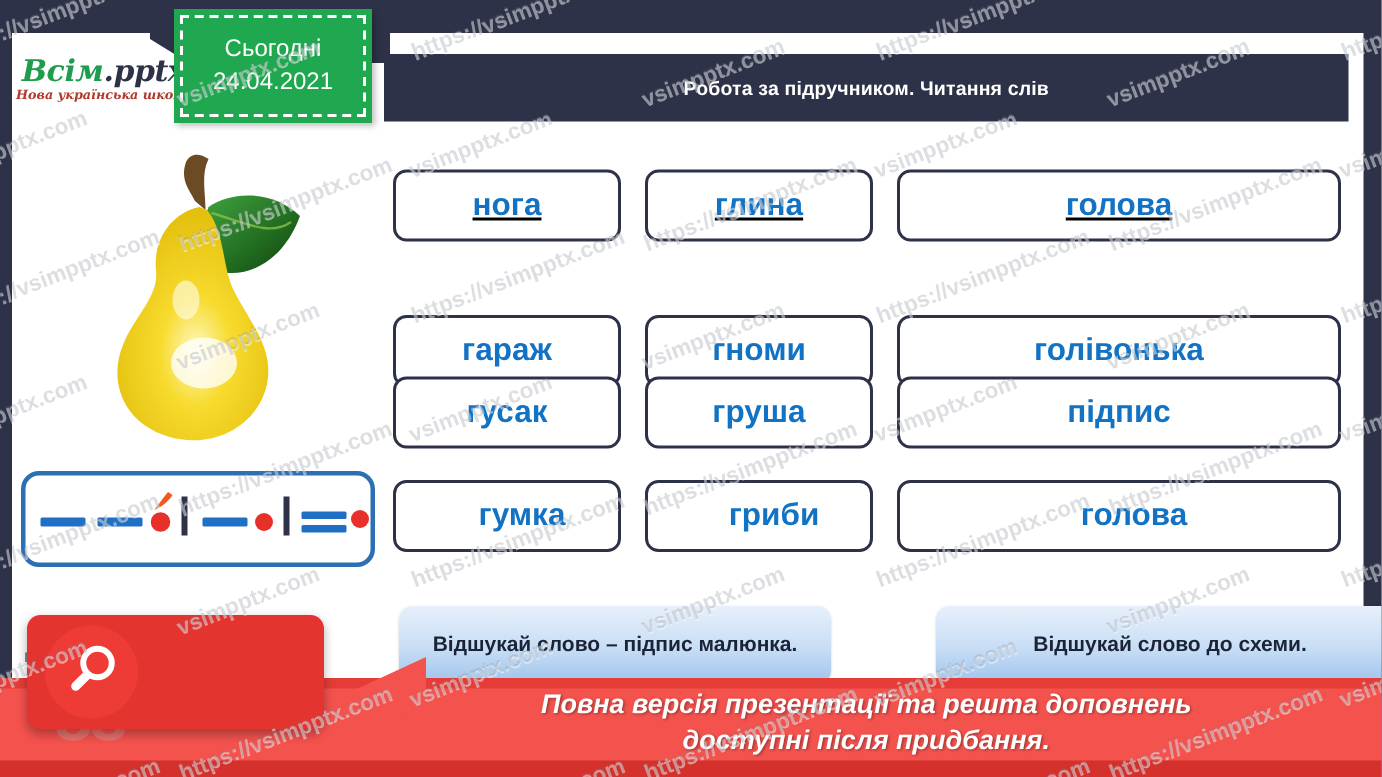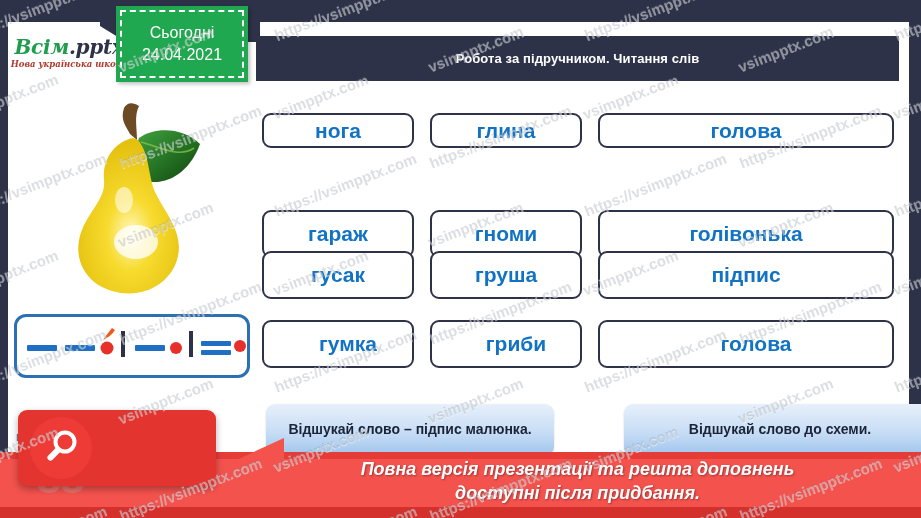--- a/index.html
+++ b/index.html
@@ -127,21 +127,21 @@
   }
   .card-label {
     color: #1272c4;
     font-size: 21px;
     font-weight: 700;
     white-space: nowrap;
   }
   .card.c-a { left: 0;   width: 152px; }
   .card.c-b { left: 168px; width: 152px; justify-content: center; }
   .card.c-c { left: 336px; width: 296px; }
-  .row-0 { top: 0;   height: 35px; }
+  .row-0 { top: 0;   height: 48px; text-decoration: underline; }
   .row-1 { top: 69px;  height: 48px; margin-top: 28px; }
   .row-2 { top: 138px; height: 48px; }
   .row-3 { top: 207px; height: 48px; padding-left: 20px; }
 
   
   .pill {
     position: absolute;
     border-radius: 9px;
     background: linear-gradient(to bottom, #e7f0fb 0%, #c7ddf5 55%, #9ec4ec 100%);
     display: flex; align-items: center; justify-content: center;

